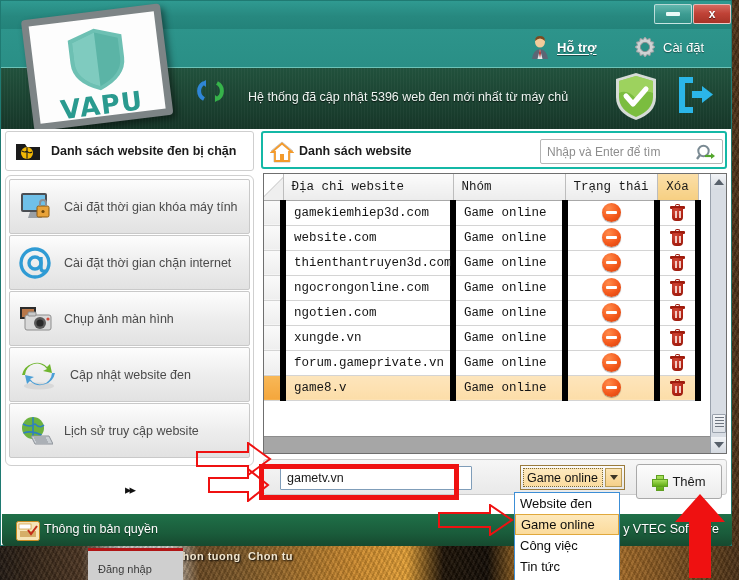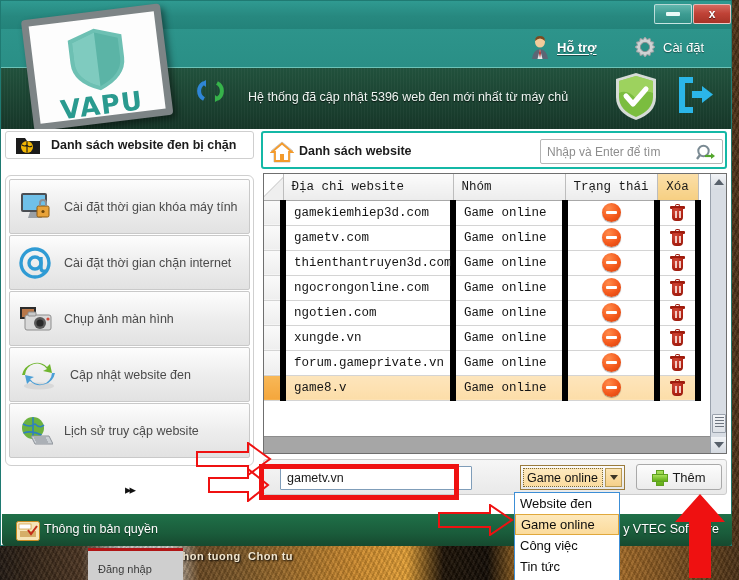--- a/index.html
+++ b/index.html
@@ -128,21 +128,21 @@
   .exit-icon { position: absolute; left: 674px; top: 72px; }
 
   
   .body-area {
     position: absolute; left: 0; top: 128px; width: 730px; height: 385px;
     background: #ffffff;
   }
 
   
   .side-head {
-    position: absolute; left: 4px; top: 2px; width: 249px; height: 28px;
+    position: absolute; left: 4px; top: 2px; width: 249px; height: 40px;
     background: #ffffff; border: 1px solid #cfcfcf; border-radius: 3px;
     display: flex; align-items: center; gap: 10px; padding-left: 9px;
   }
   .side-head .t { font-size: 12.5px; font-weight: bold; color: #1c1c1c; }
   .side-list {
     position: absolute; left: 4px; top: 46px; width: 249px; height: 291px;
     border: 1px solid #cfcfcf; background: #fff; border-radius: 6px;
     padding: 3px;
   }
   .side-item {
@@ -300,21 +300,21 @@
     position: absolute; right: 2px; top: 2px; width: 17px; height: 19px;
     background: linear-gradient(180deg,#fce5b4,#f6d08a);
     border: 1px solid #b89a56;
     display: flex; align-items: center; justify-content: center;
   }
   .combo .arrowbtn i {
     width: 0; height: 0; border-left: 4px solid transparent;
     border-right: 4px solid transparent; border-top: 5px solid #3c3526;
   }
   .addbtn {
-    position: absolute; left: 372px; top: 4px; width: 86px; height: 26px;
+    position: absolute; left: 372px; top: 4px; width: 86px; height: 35px;
     background: linear-gradient(180deg,#fcfcfc,#ececec);
     border: 1px solid #a9a9a9; border-radius: 3px;
     display: flex; align-items: center; justify-content: center; gap: 6px;
     font-size: 13px; color: #1a1a1a;
   }
   .plus-ico { position: relative; width: 14px; height: 14px; }
   .plus-ico::before, .plus-ico::after {
     content:""; position:absolute; background: linear-gradient(180deg,#a7e05a,#62ad16);
     border: 1px solid #5f9f21;
   }
@@ -575,21 +575,21 @@
           <tbody>
             <tr>
               <td class="c-sel"></td>
               <td>gamekiemhiep3d.com</td>
               <td>Game online</td>
               <td class="c-st"><span class="dot-minus"></span></td>
               <td class="c-del"><span class="trash"><span class="hdl"></span><span class="lid"></span><span class="can"></span><span class="bar" style="left:5px"></span><span class="bar" style="left:9px"></span></span></td>
             </tr>
             <tr>
               <td class="c-sel"></td>
-              <td>gametv.com</td>
+              <td>website.com</td>
               <td>Game online</td>
               <td class="c-st"><span class="dot-minus"></span></td>
               <td class="c-del"><span class="trash"><span class="hdl"></span><span class="lid"></span><span class="can"></span><span class="bar" style="left:5px"></span><span class="bar" style="left:9px"></span></span></td>
             </tr>
             <tr>
               <td class="c-sel"></td>
               <td>thienthantruyen3d.com</td>
               <td>Game online</td>
               <td class="c-st"><span class="dot-minus"></span></td>
               <td class="c-del"><span class="trash"><span class="hdl"></span><span class="lid"></span><span class="can"></span><span class="bar" style="left:5px"></span><span class="bar" style="left:9px"></span></span></td>

